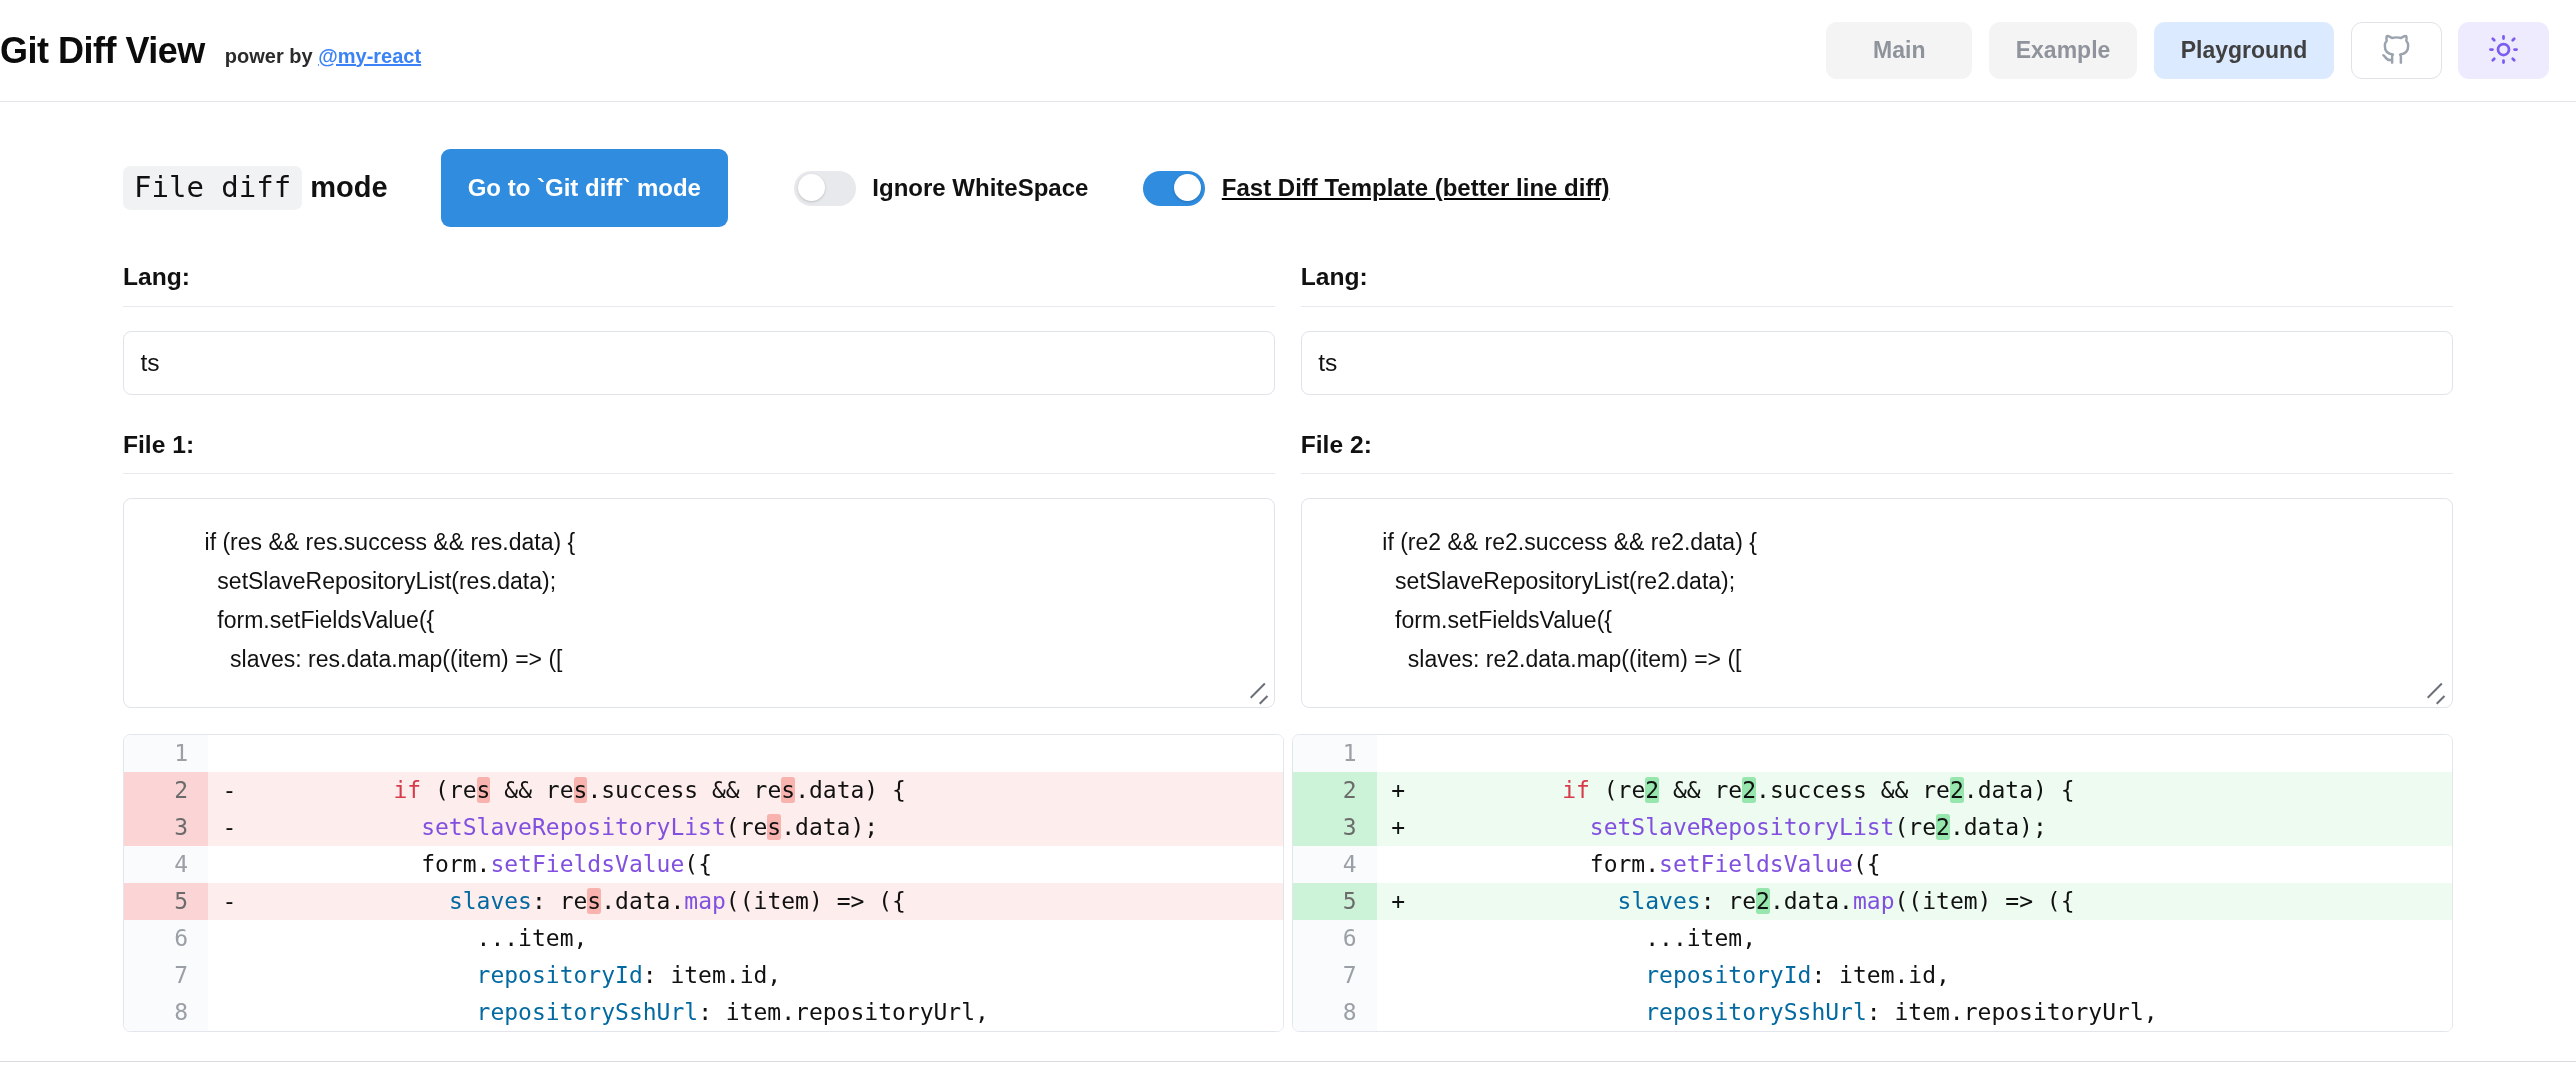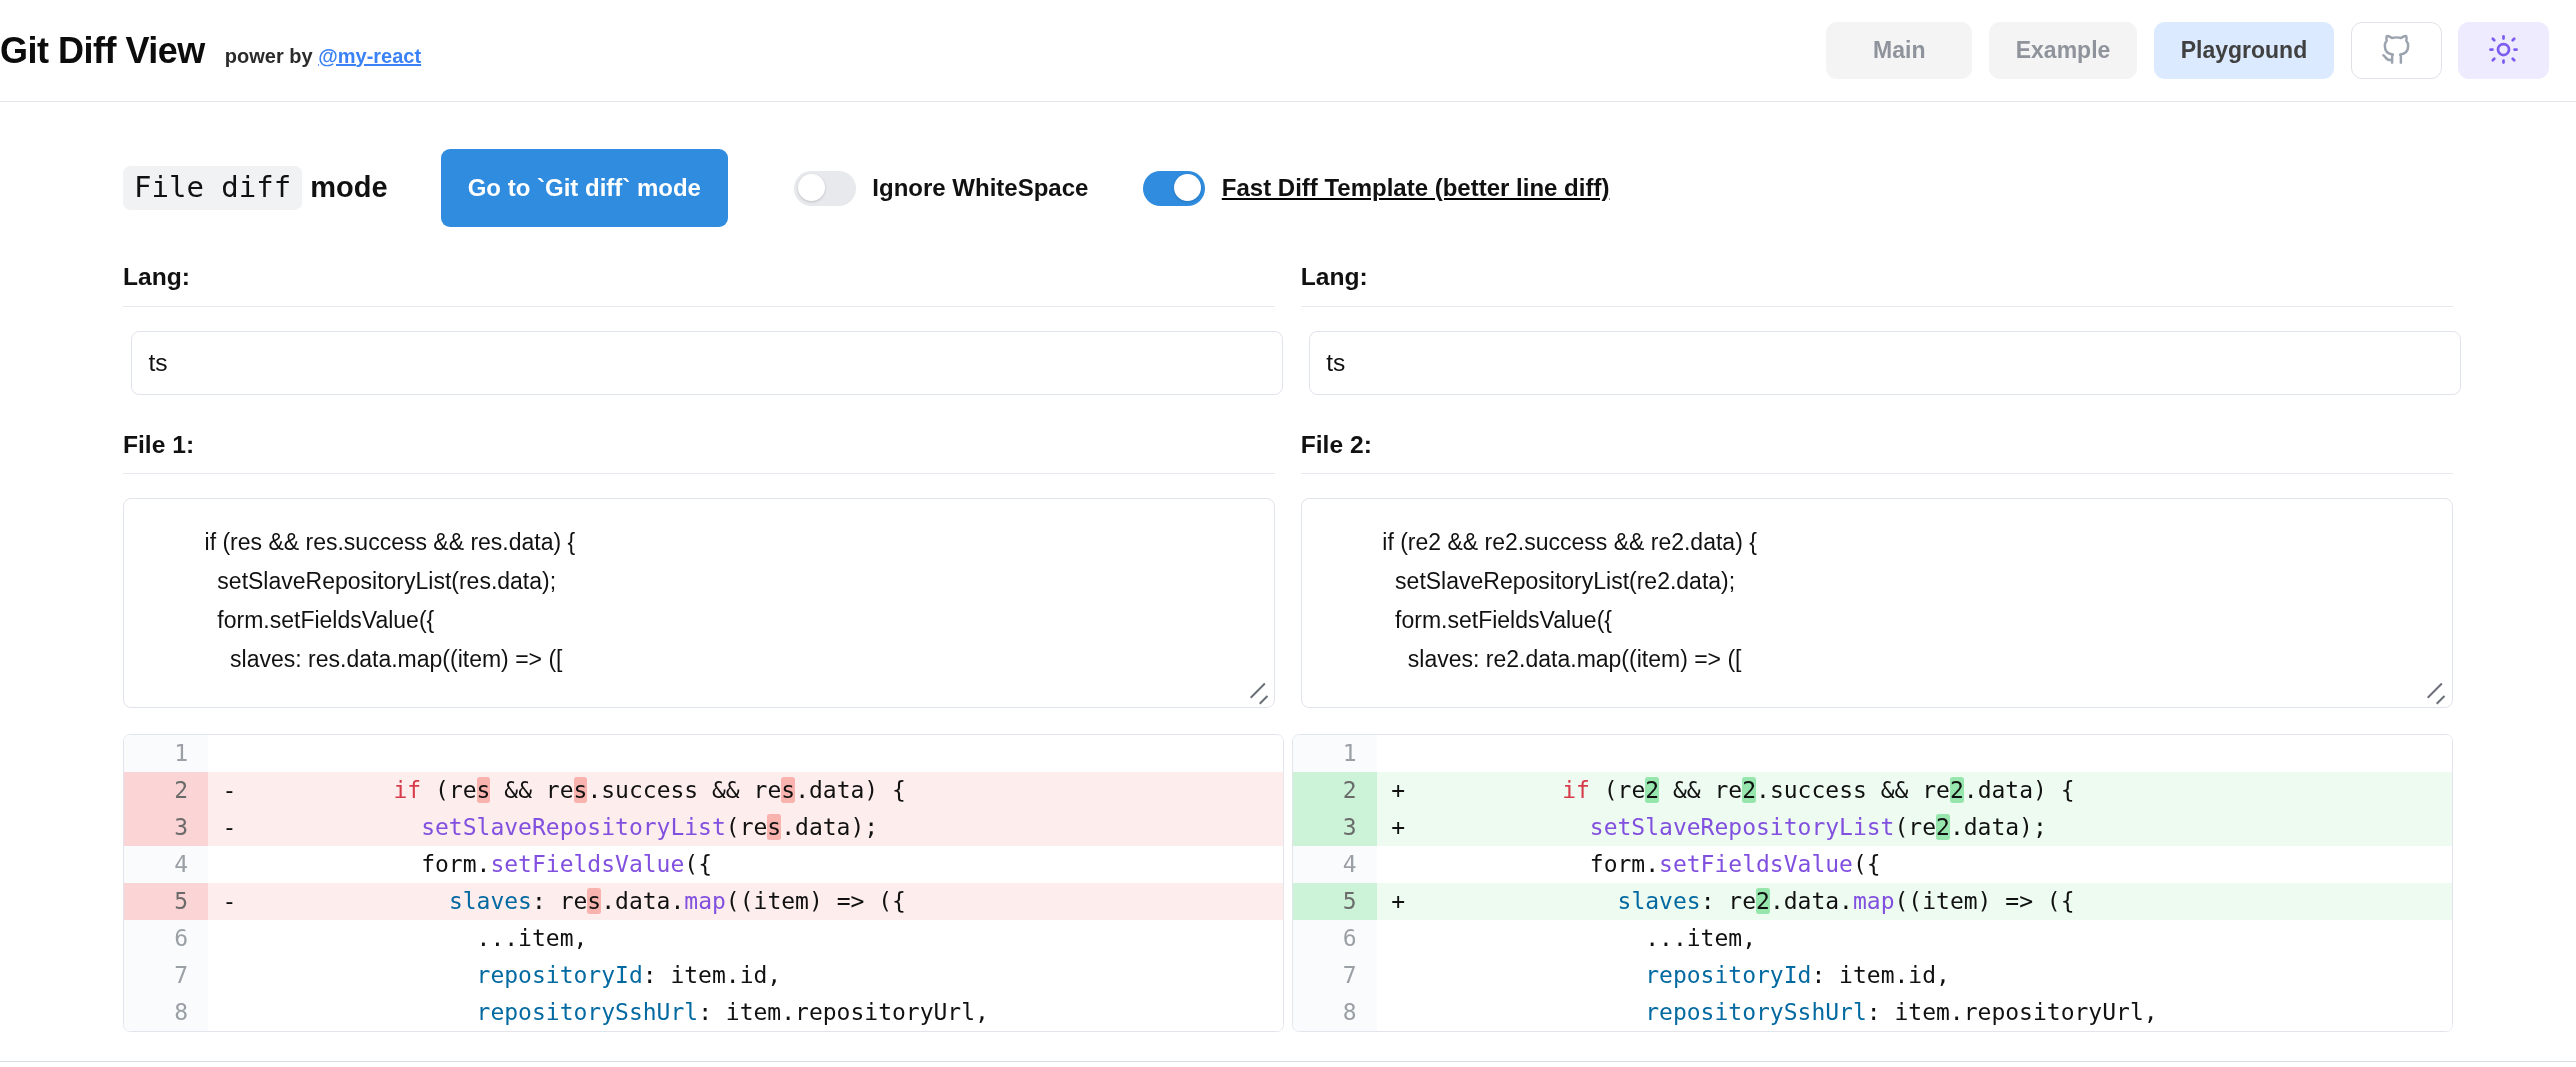--- a/index.html
+++ b/index.html
@@ -139,21 +139,20 @@
     width: 100%;
     height: 64px;
     border: 1.8px solid #dfe3ea;
     border-radius: 8.2px;
     font-size: 24.6px;
     color:#111;
     padding: 0 16.4px;
     font-family: "Liberation Sans", sans-serif;
     background:#fff;
     outline: none;
-    margin-left: 8px;
   }
   .label2 { margin-top: 36px; }
 
   .code-area {
     margin-top: 24px;
     width: 100%;
     height: 210px;
     border: 1.8px solid #dfe3ea;
     border-radius: 8.2px;
     background: #fff;

